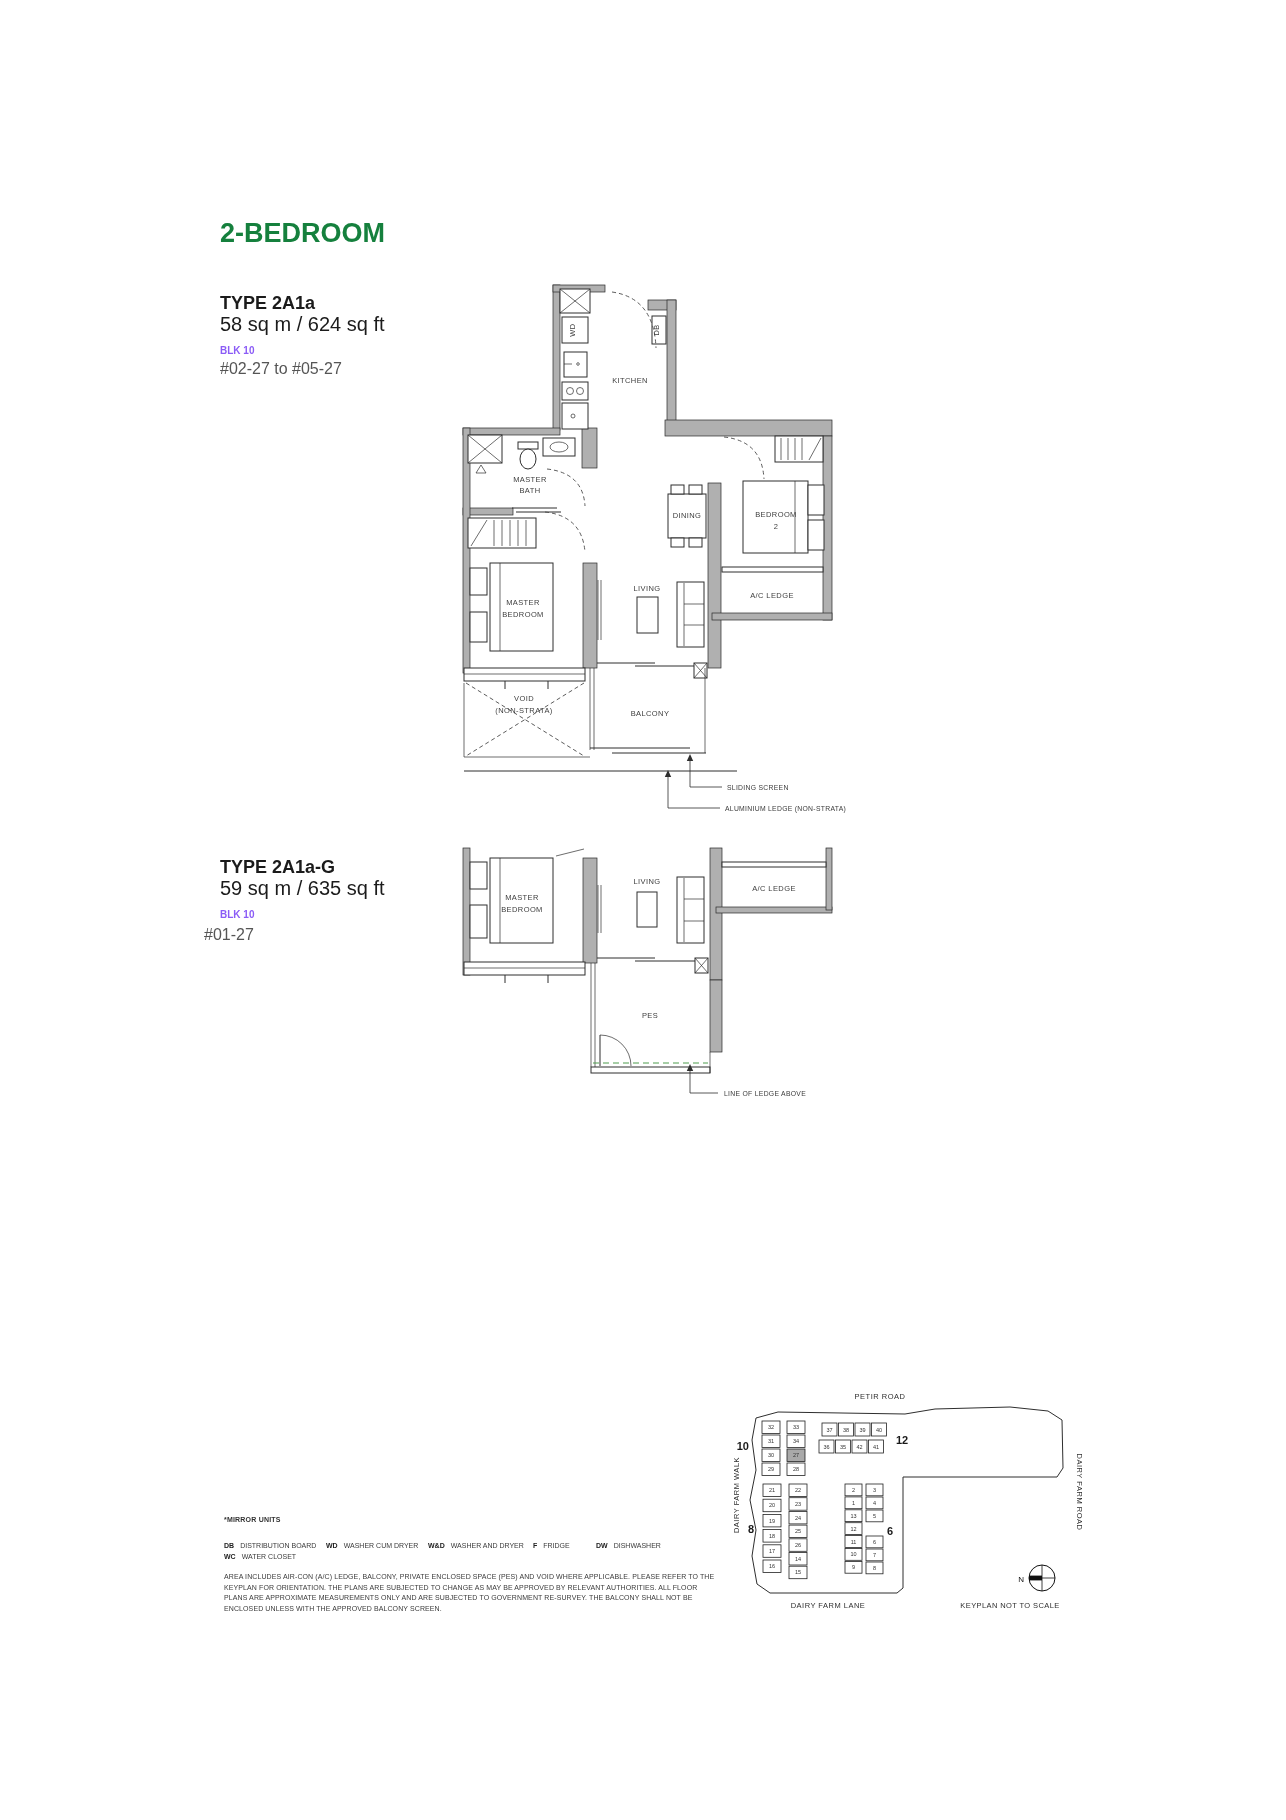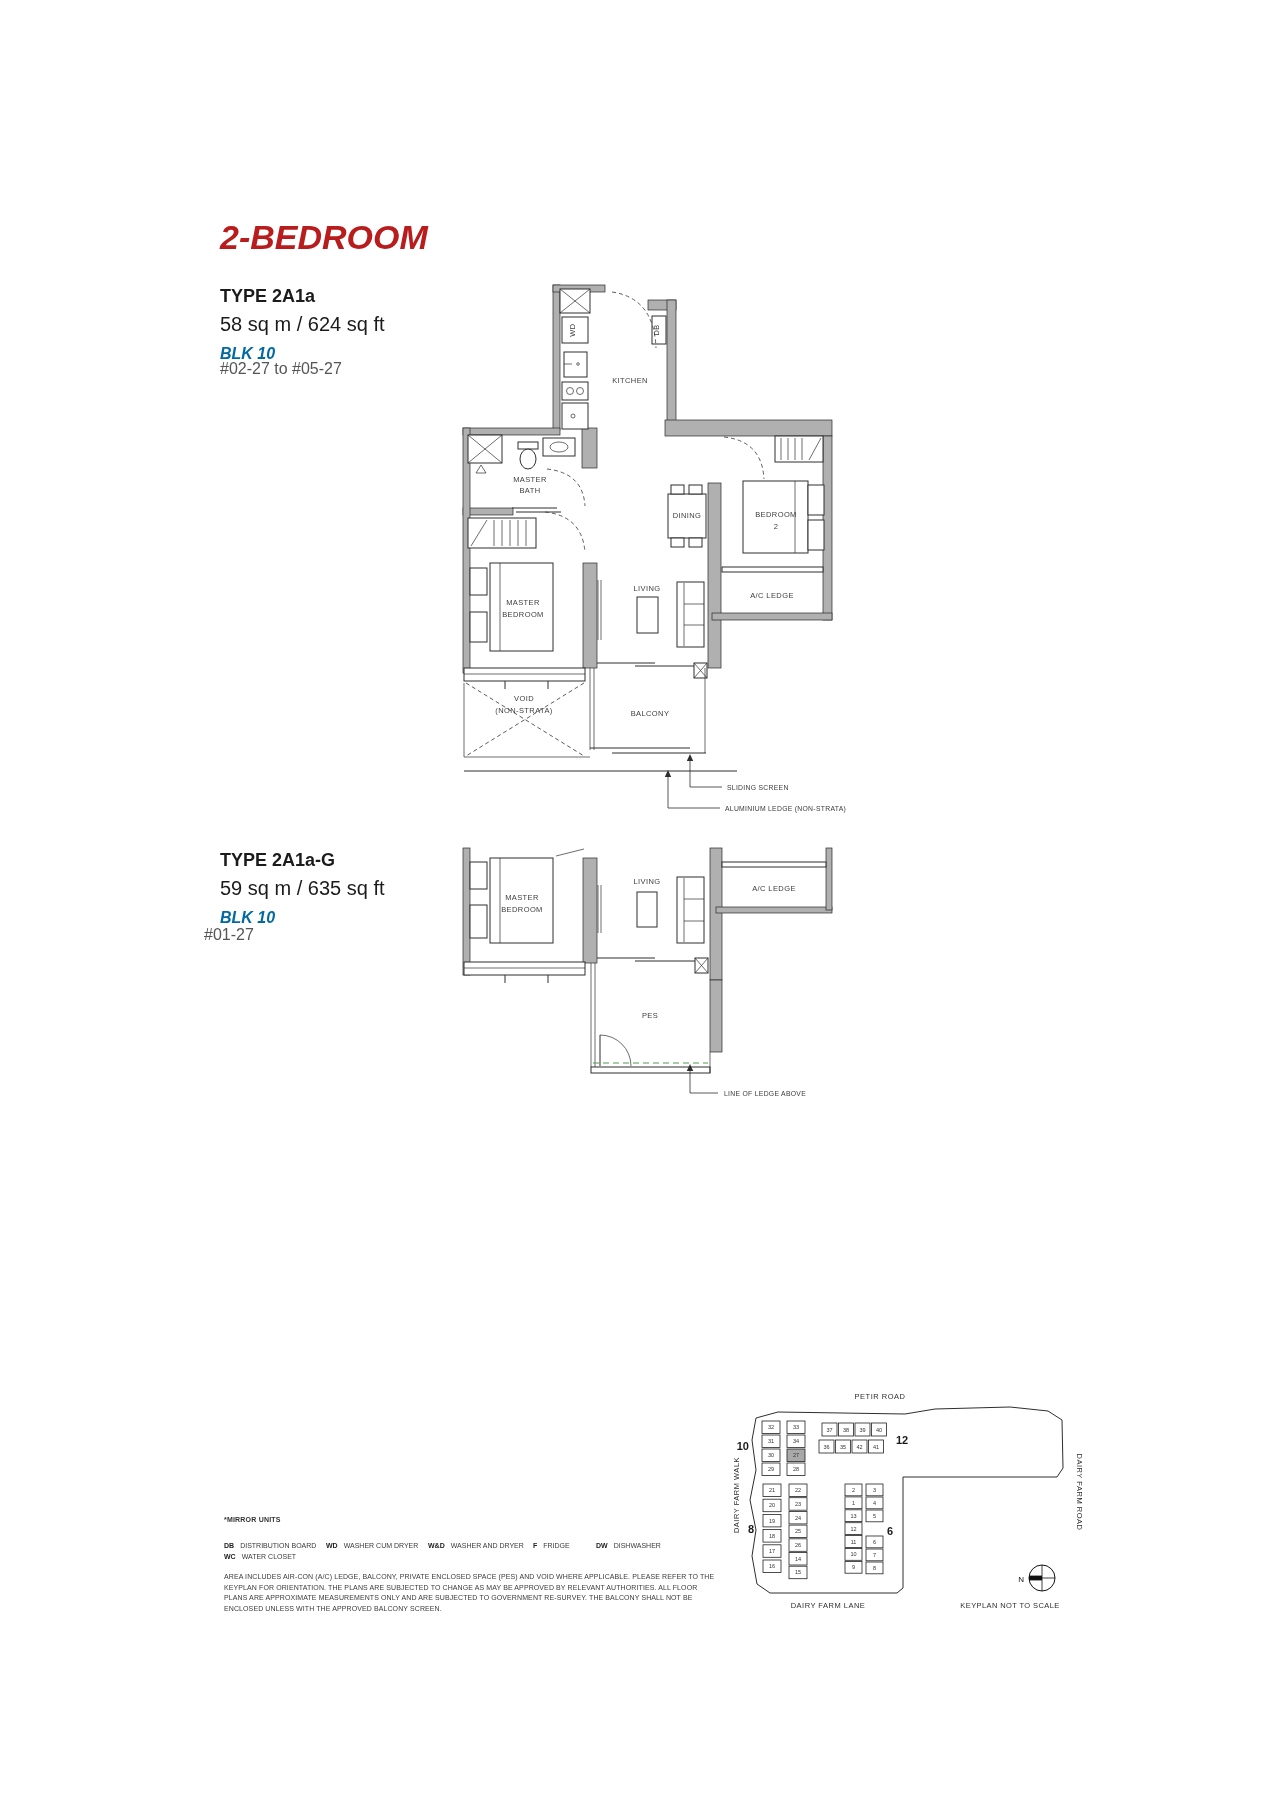--- a/index.html
+++ b/index.html
@@ -1,24 +1,24 @@
 <!DOCTYPE html>
 <html><head>
 <meta charset="utf-8">
 <style>
   html,body{margin:0;padding:0;background:#ffffff;}
   .page{
     position:relative;width:1286px;height:1820px;background:#ffffff;
     font-family:"Liberation Sans", sans-serif;color:#222;overflow:hidden;
   }
   .abs{position:absolute;}
-  .h1{font-size:34px;font-weight:bold;color:#b91c1c;letter-spacing:0px;font-style:italic;}
-  .h2{font-size:18px;font-weight:bold;color:#1b1b1b;}
+  .h1{font-size:27px;font-weight:bold;color:#15803d;letter-spacing:0px;}
+  .h2{font-size:18px;font-weight:bold;color:#1b1b1b;margin-top:7px;}
   .h3{font-size:20px;font-weight:normal;color:#1b1b1b;}
-  .blk{font-size:16px;font-weight:bold;color:#0369a1;font-style:italic;}
+  .blk{font-size:10px;font-weight:bold;color:#8b5cf6;}
   .lvl{font-size:16px;color:#555;}
   .mirror{font-size:7px;font-weight:bold;color:#333;letter-spacing:.2px;}
   .legend-item{position:absolute;font-size:7px;color:#3a3a3a;white-space:nowrap;}
   .legend-item b{color:#222;margin-right:6px;}
   .disclaimer{font-size:7px;color:#3a3a3a;line-height:1.5;width:498px;letter-spacing:.1px;}
   svg text{font-family:"Liberation Sans", sans-serif;}
   .roomlbl{font-size:7.5px;fill:#3d3d3d;letter-spacing:.4px;}
   .annlbl{font-size:6.8px;fill:#3a3a3a;letter-spacing:.3px;}
   .kproad{font-size:7.5px;fill:#2e2e2e;letter-spacing:.5px;}
   .kpblock{font-size:11px;font-weight:bold;fill:#1a1a1a;}

